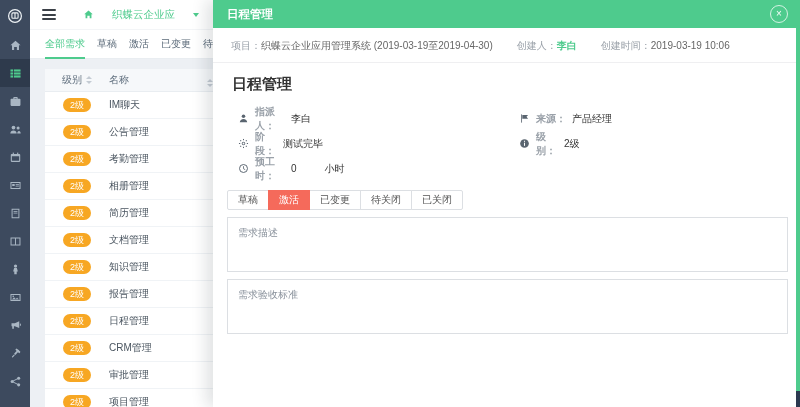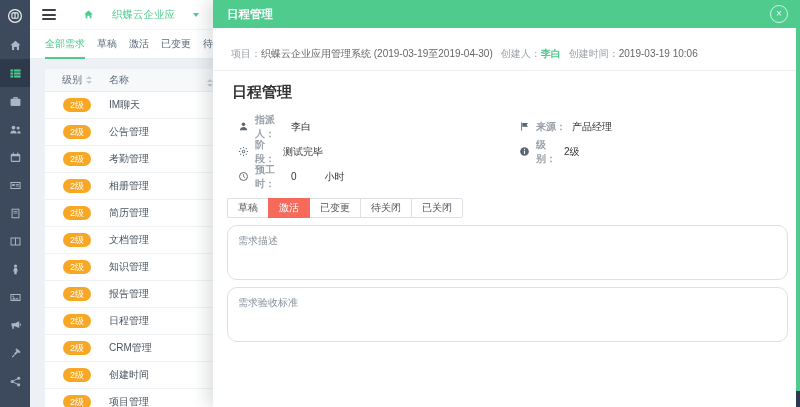--- a/index.html
+++ b/index.html
@@ -42,40 +42,40 @@
   .badge{background:#f7a723;color:#fff;font-size:9px;line-height:1;padding:2.5px 7px;border-radius:8px;white-space:nowrap;}
   .cell-name{color:#49545f;white-space:nowrap;}
 
   
   .drawer{position:absolute;top:0;left:213px;right:0;bottom:0;background:#fff;z-index:10;
           box-shadow:-7px 0 14px rgba(25,35,50,.13);display:flex;flex-direction:column;}
   .drawer-header{height:28px;background:#4ecb8d;display:flex;align-items:center;padding:0 12px 0 14px;flex:none;color:#fff;}
   .drawer-title{font-size:11.5px;font-weight:bold;}
   .drawer-close{margin-left:auto;width:16px;height:16px;border:1px solid rgba(255,255,255,.75);border-radius:50%;
                 display:flex;align-items:center;justify-content:center;font-size:10px;line-height:1;color:rgba(255,255,255,.95);cursor:pointer;}
-  .drawer-meta{padding:11px 18px 9px;font-size:10px;color:#9aa1a9;border-bottom:1px solid #efeff1;display:flex;gap:8px;flex:none;white-space:nowrap;margin-top:8px;}
+  .drawer-meta{padding:11px 18px 9px;font-size:10px;color:#9aa1a9;border-bottom:1px solid #efeff1;display:flex;gap:24px;flex:none;white-space:nowrap;}
   .meta-val{color:#666;}
   .meta-creator{color:#4ecb8d;font-weight:bold;cursor:pointer;}
   .drawer-body{padding:10px 12px 0 14px;flex:1;overflow:hidden;}
   .detail-heading{font-size:15px;color:#333;margin:2px 0 12px 5px;font-weight:bold;}
   .fields{display:grid;grid-template-columns:281px 1fr;grid-auto-rows:25px;font-size:10px;align-items:center;margin-left:11px;}
   .field{display:flex;align-items:center;}
   .f-icon{width:11px;color:#5a6570;display:flex;margin-right:6px;flex:none;}
   .f-label{color:#9aa1a9;width:36px;flex:none;font-weight:bold;}
   .field.compact .f-label{width:28px;}
   .f-value{color:#333;}
   .f-unit{margin-left:28px;color:#333;}
   .status-group{margin-top:9px;display:flex;}
   .status-btn{font-size:10px;padding:0 10px;height:20px;background:#fff;border:1px solid #dcdfe3;color:#555;
               margin-left:-1px;cursor:pointer;font-family:inherit;}
   .status-btn:first-child{margin-left:0;border-radius:2px 0 0 2px;}
   .status-btn:last-child{border-radius:0 2px 2px 0;}
   .status-btn.active{background:#f56a5b;border-color:#f56a5b;color:#fff;position:relative;z-index:1;}
   .section-label{margin-top:20px;font-size:11px;color:#333;}
-  .text-box{margin-top:7px;border:1px solid #dcdfe3;border-radius:10px;height:37px;padding:8px 10px;font-size:10px;color:#8a929c;}
+  .text-box{margin-top:7px;border:1px solid #dcdfe3;border-radius:0;height:37px;padding:8px 10px;font-size:10px;color:#8a929c;}
   .drawer-scrollbar{position:absolute;top:0;right:0;width:4px;height:100%;background:#4ecb8d;}
   .drawer-scroll-thumb{position:absolute;bottom:0;left:0;width:4px;height:16px;background:#2c3950;cursor:pointer;}
 </style>
 </head>
 <body>
 
 <div class="app">
 
   <div class="sidebar" id="sidebar">
       <div class="side-logo">
@@ -282,21 +282,21 @@
             <div class="row">
               <div class="cell-level">
                 <span class="badge">2级</span>
               </div>
               <div class="cell-name">CRM管理</div>
             </div>
             <div class="row">
               <div class="cell-level">
                 <span class="badge">2级</span>
               </div>
-              <div class="cell-name">创建时间</div>
+              <div class="cell-name">审批管理</div>
             </div>
             <div class="row">
               <div class="cell-level">
                 <span class="badge">2级</span>
               </div>
               <div class="cell-name">项目管理</div>
             </div>
           </div>
       </div>
     </div>

